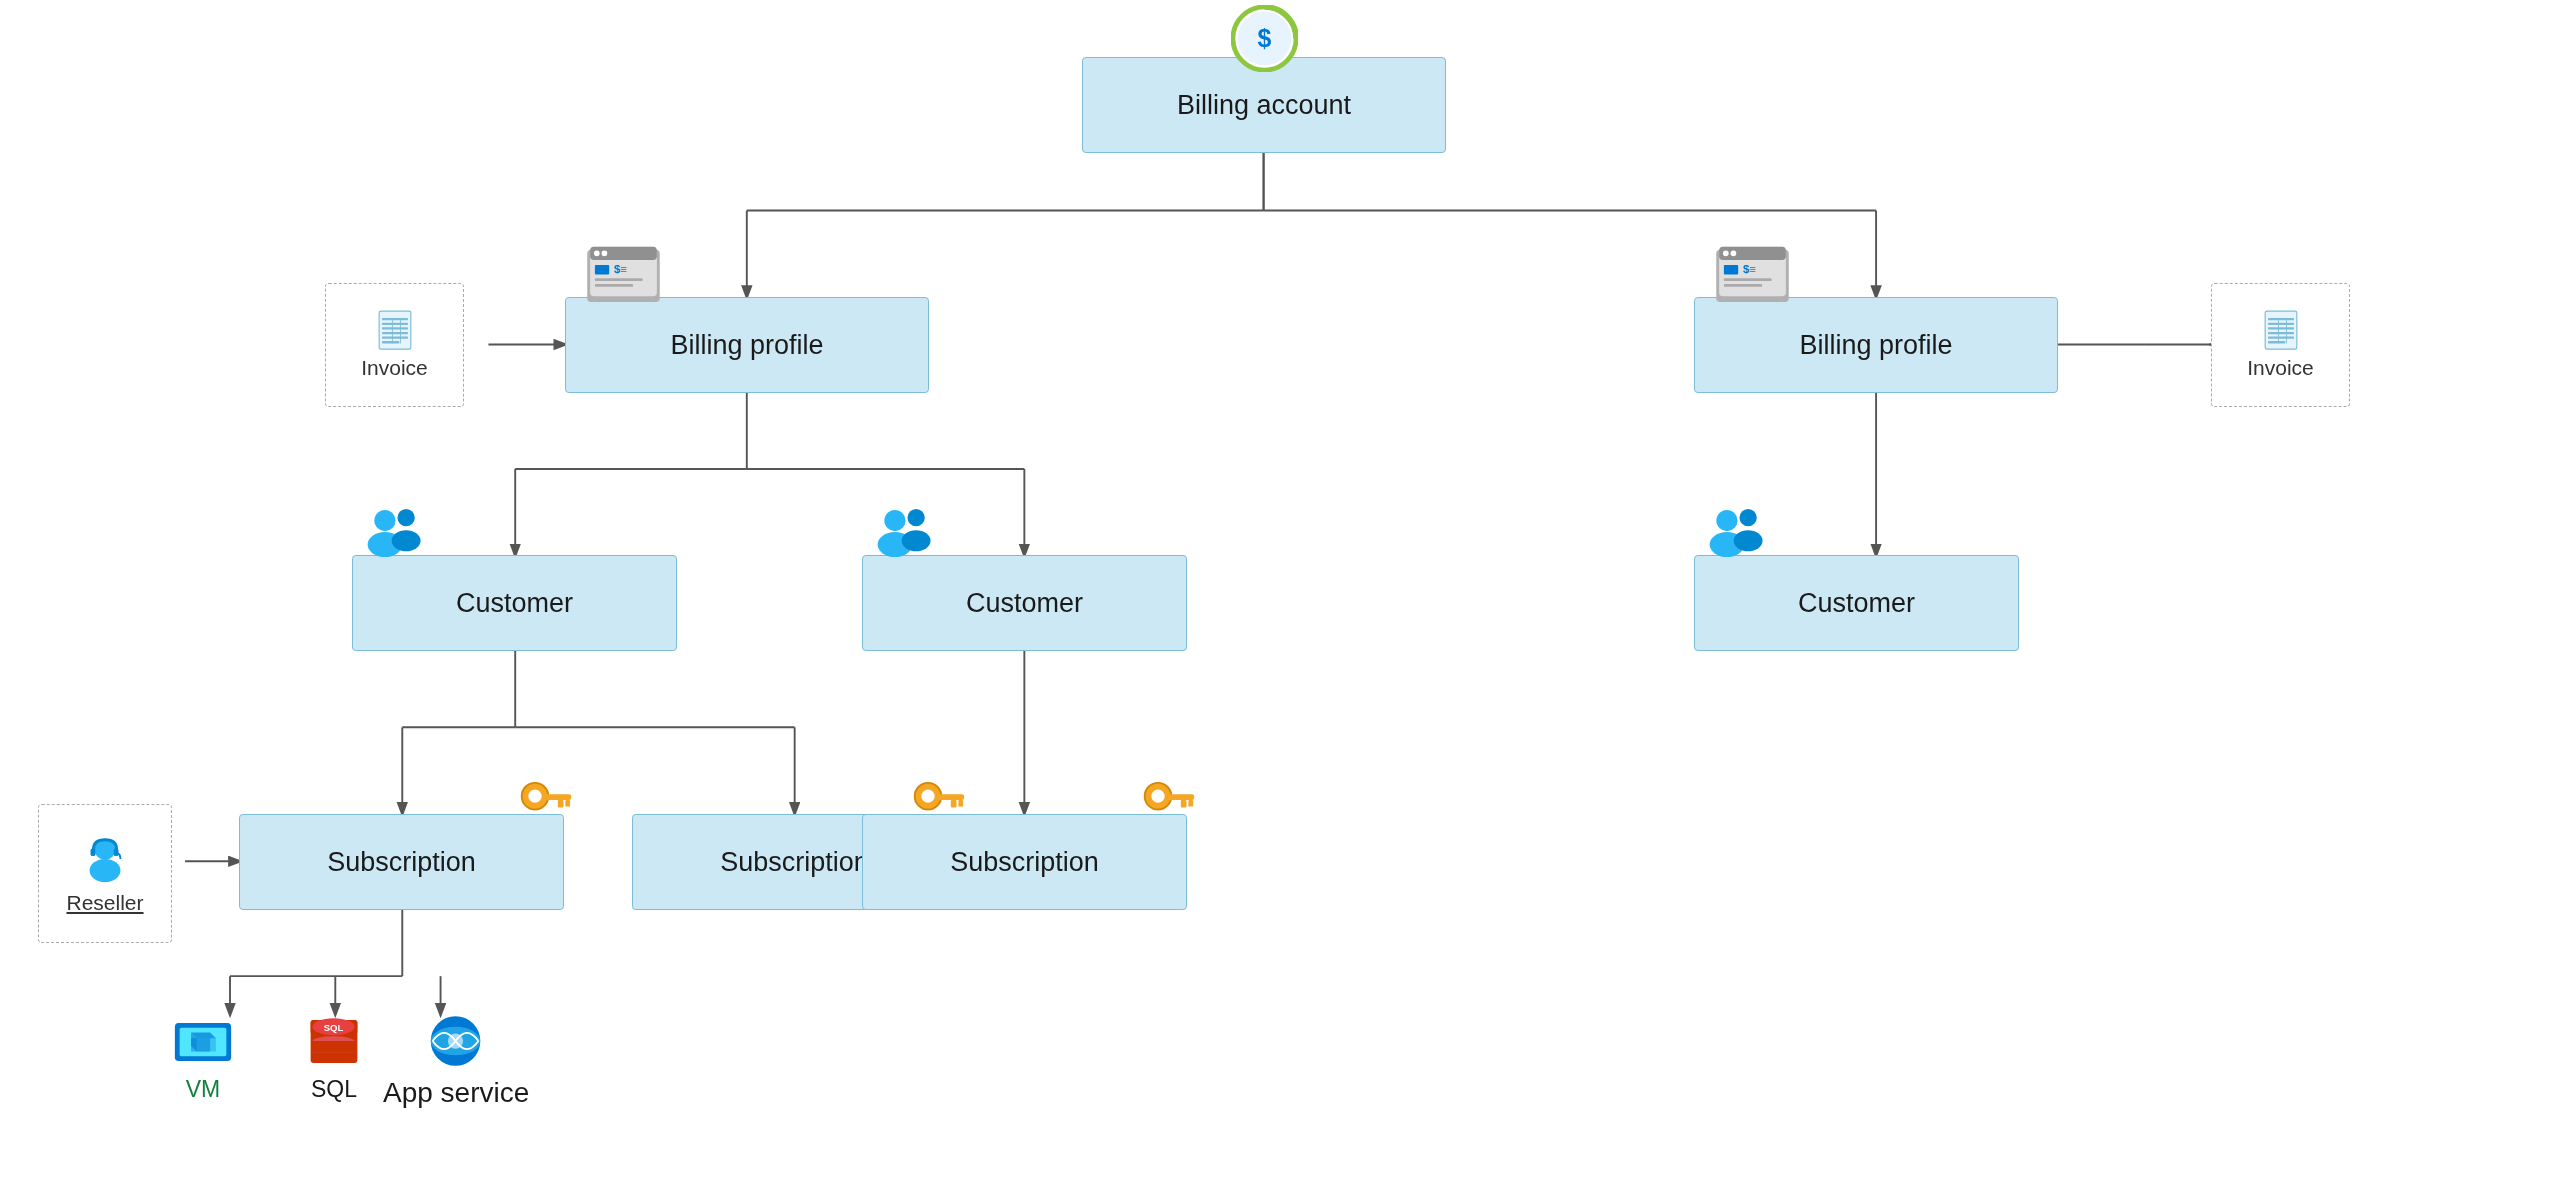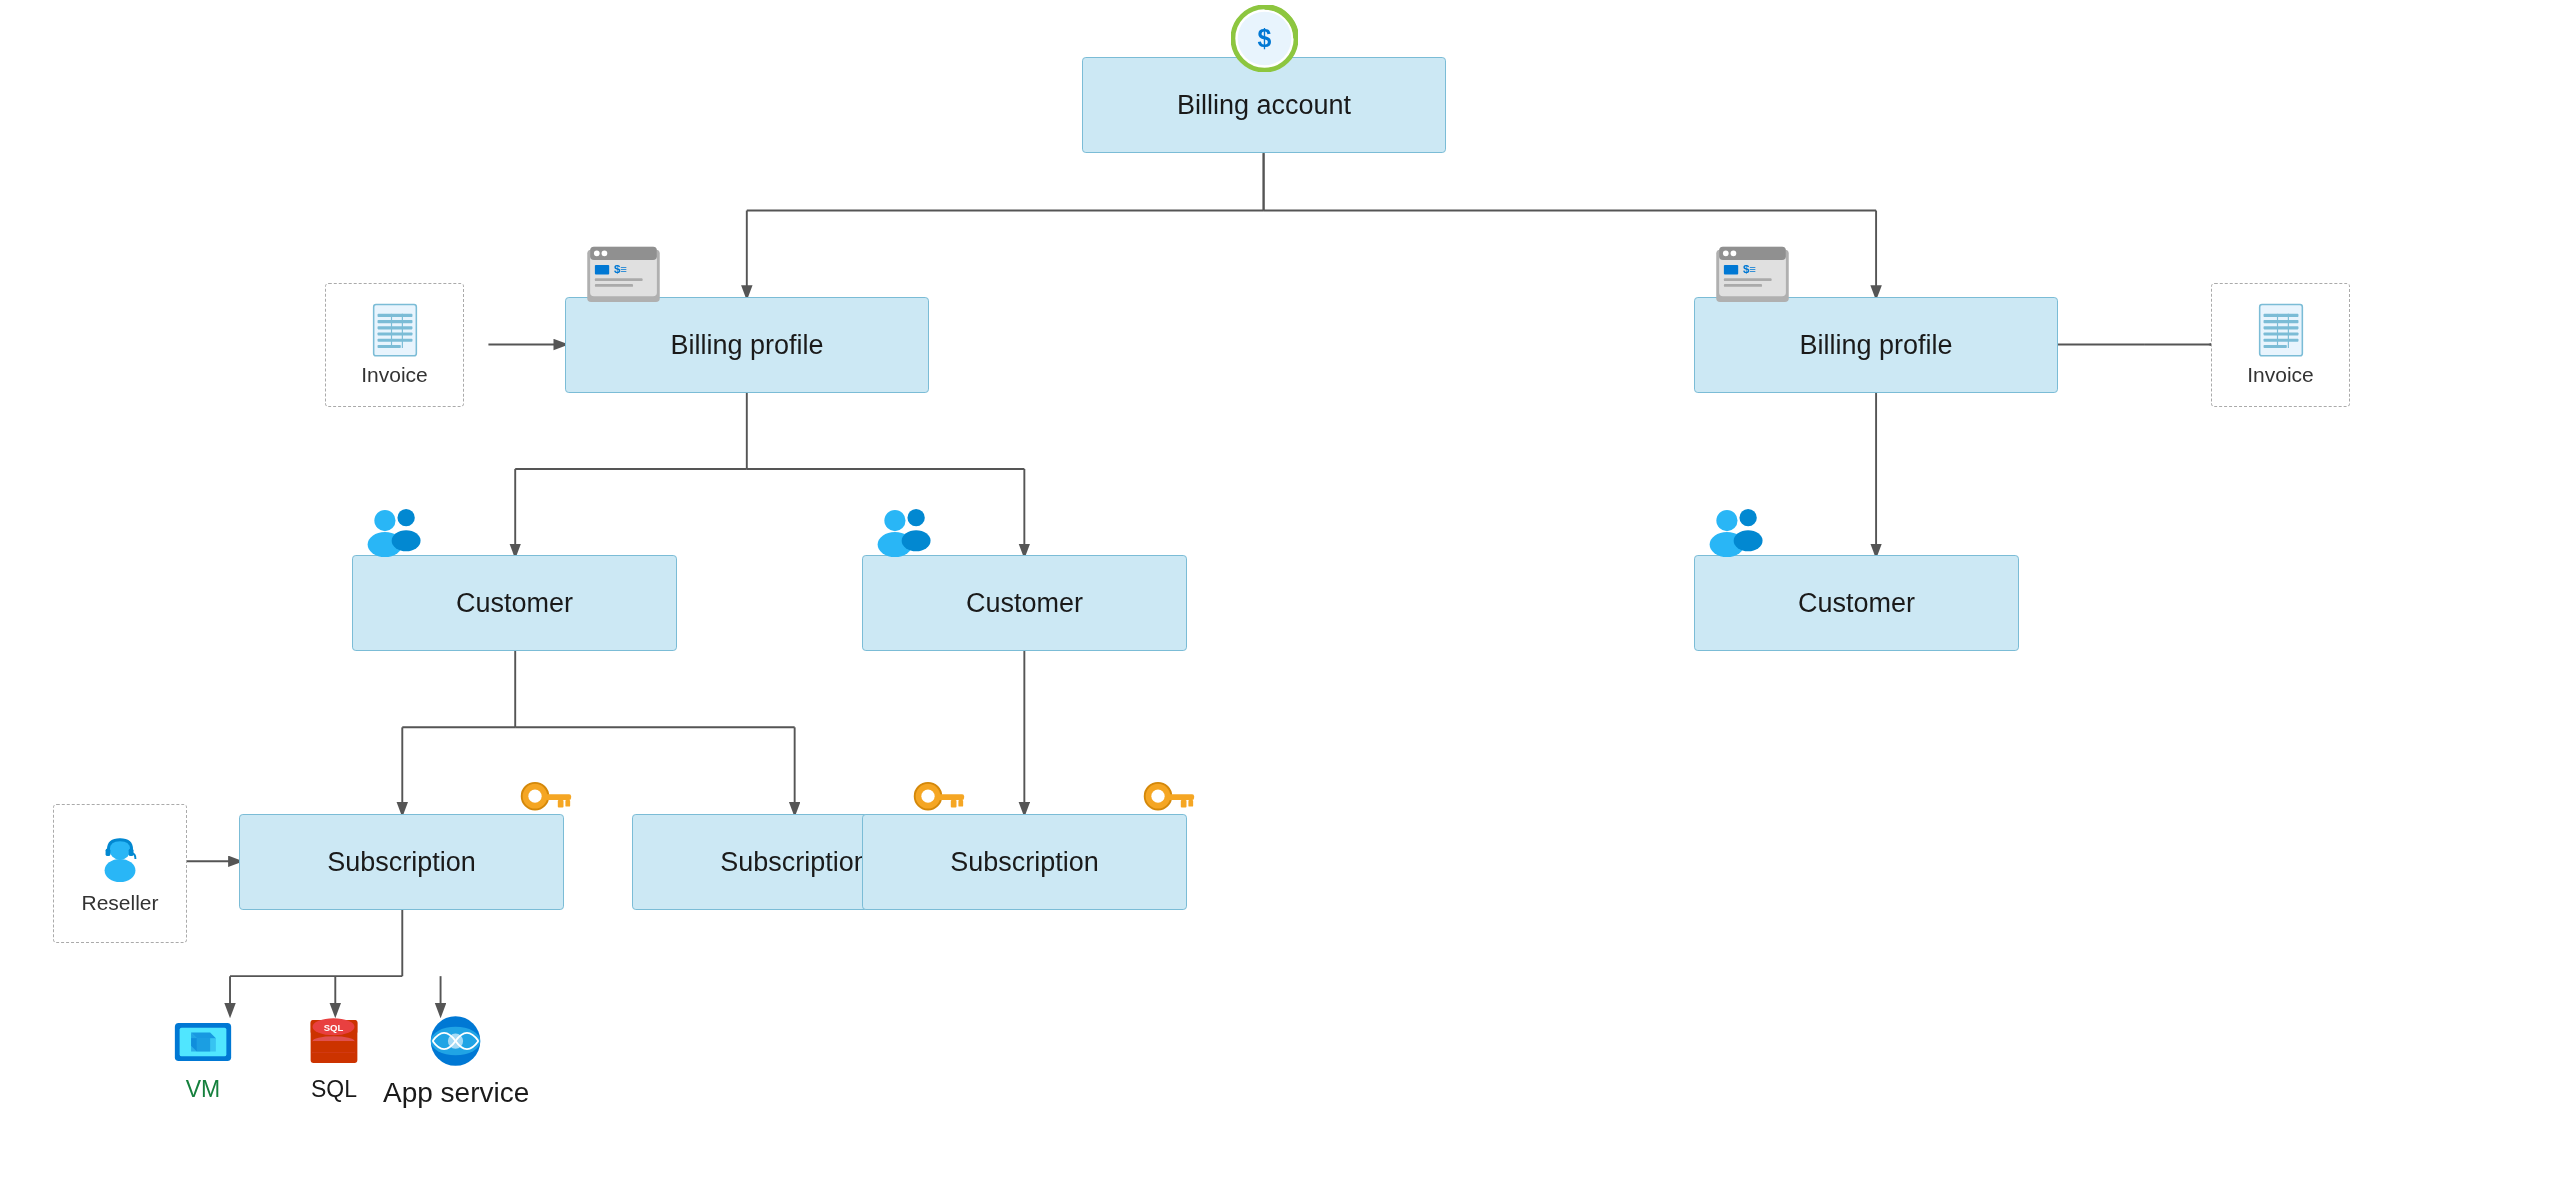--- a/index.html
+++ b/index.html
@@ -48,21 +48,21 @@
       background: #ffffff;
       border: 1.9px dashed #aaaaaa;
       border-radius: 3.8px;
       display: flex;
       flex-direction: column;
       align-items: center;
       justify-content: center;
       text-align: center;
       font-size: 23px;
       color: #333;
-      padding: 19px;
+      padding: 26px;
       gap: 5.7px;
     }
 
     
     .billing-account {
       left: 1082px; top: 57px;
       width: 364px; height: 96px;
     }
 
     
@@ -271,21 +271,21 @@
     <svg style="position:absolute;top:-40px;right:-9.6px;" width="57" height="48" viewBox="0 0 60 50">
       <circle cx="20" cy="22" r="14" fill="#f5a623" stroke="#d4880a" stroke-width="2"></circle>
       <circle cx="20" cy="22" r="7" fill="white"></circle>
       <rect x="30" y="20" width="28" height="6" rx="2" fill="#f5a623"></rect>
       <rect x="44" y="26" width="6" height="8" rx="1" fill="#f5a623"></rect>
       <rect x="52" y="26" width="5" height="7" rx="1" fill="#f5a623"></rect>
     </svg>
     <span>Subscription</span>
   </div>
 
-  <div class="node-dashed" style="left:53px; top:804px; width:134px; height:139px;">
+  <div class="node-dashed" style="left:38px; top:804px; width:134px; height:139px;text-decoration:underline;">
     <svg width="53" height="53" viewBox="0 0 55 55">
       <circle cx="27" cy="18" r="11" fill="#29b6f6"></circle>
       <ellipse cx="27" cy="40" rx="16" ry="12" fill="#29b6f6"></ellipse>
 
       <path d="M15 18 Q15 8 27 8 Q39 8 39 18" stroke="#0288d1" stroke-width="3" fill="none"></path>
       <rect x="12" y="17" width="5" height="8" rx="2" fill="#0288d1"></rect>
       <rect x="36" y="17" width="5" height="8" rx="2" fill="#0288d1"></rect>
       <path d="M39 22 Q43 22 43 28" stroke="#0288d1" stroke-width="2" fill="none"></path>
     </svg>
     <span style="font-size:21px; color:#333;">Reseller</span>

